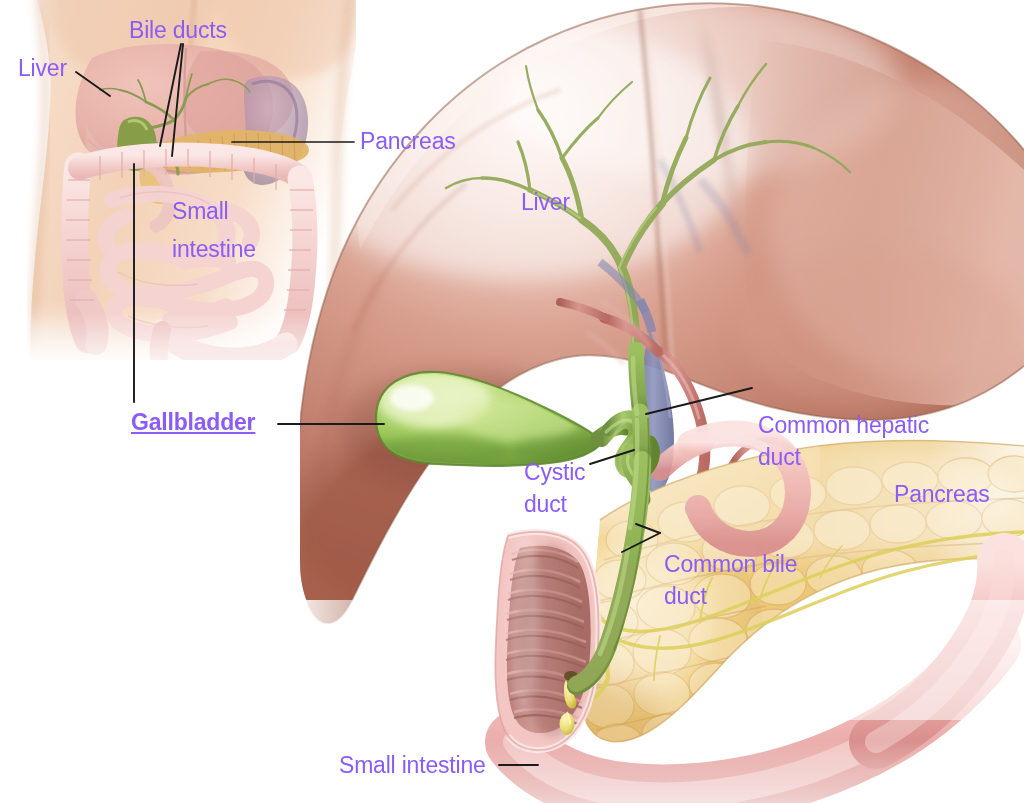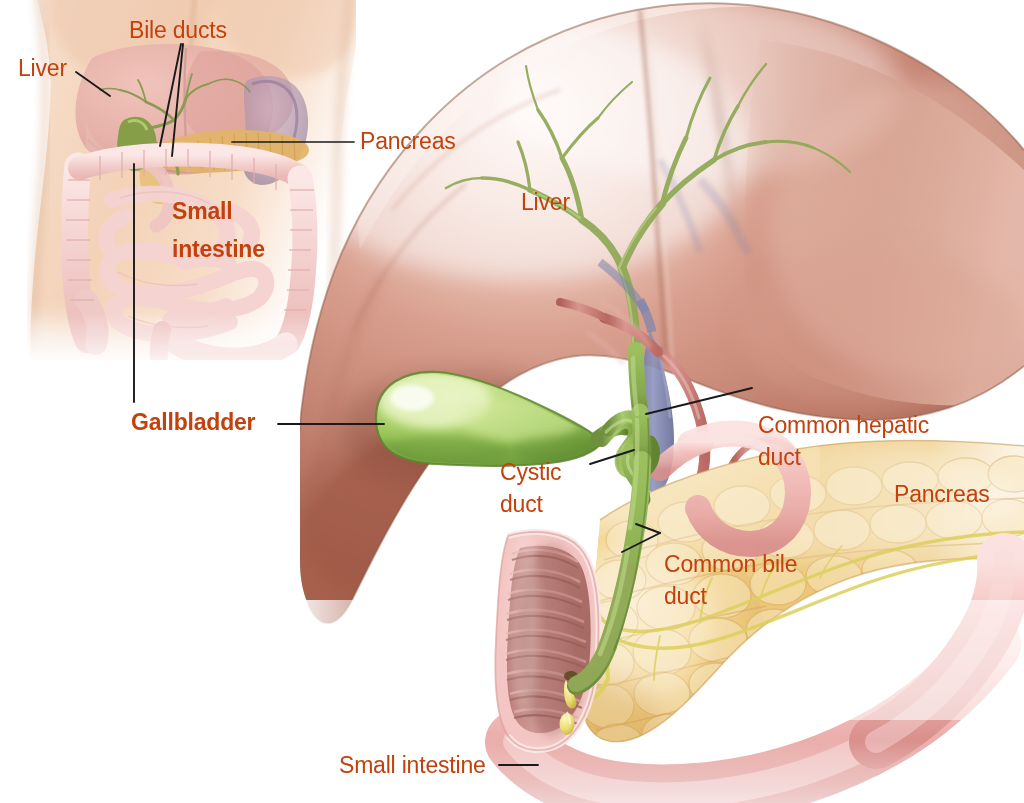--- a/index.html
+++ b/index.html
@@ -8,28 +8,28 @@
     font-family:"Liberation Sans","DejaVu Sans",sans-serif;
     width:1024px;height:803px;overflow:hidden;
   }
   #figure{
     position:relative;width:1024px;height:803px;
     background:#ffffff;
   }
   #art{position:absolute;left:0;top:0;width:1024px;height:803px;}
   .lbl{
     position:absolute;
-    color:#c2410c;
+    color:#8b5cf6;
     font-size:23px;
     line-height:26px;
     white-space:pre-line;
     letter-spacing:-0.2px;
     -webkit-font-smoothing:antialiased;
   }
-  .lbl.bold{font-weight:bold;}
+  .lbl.bold{font-weight:bold;text-decoration:underline;}
   .lbl.inset{font-size:23px;line-height:26px;}
 </style>
 </head>
 <body>
 
 <div id="figure">
 
 <svg id="art" viewBox="0 0 1024 803" xmlns="http://www.w3.org/2000/svg">
   <defs>
 
@@ -710,31 +710,31 @@
     <path d="M499 765 L538 765"></path>
   </g>
 </svg>
 
 <div class="lbl inset" style="left:18px;  top:55px;">Liver</div>
 
 <div class="lbl inset" style="left:129px; top:17px;">Bile ducts</div>
 
 <div class="lbl inset" style="left:360px; top:128px;">Pancreas</div>
 
-<div class="lbl inset" style="left:172px; top:192px; line-height:38px;font-weight:bold;">Small
+<div class="lbl inset" style="left:172px; top:192px; line-height:38px;">Small
 intestine</div>
 
 <div class="lbl" style="left:521px; top:189px;">Liver</div>
 
 <div class="lbl bold" style="left:131px; top:409px;">Gallbladder</div>
 
 <div class="lbl" style="left:758px; top:362px; line-height:32px;margin-top:47px;">Common hepatic
 duct</div>
 
-<div class="lbl" style="left:500px; top:456px; line-height:32px;">Cystic
+<div class="lbl" style="left:524px; top:456px; line-height:32px;">Cystic
 duct</div>
 
 <div class="lbl" style="left:664px; top:548px; line-height:32px;">Common bile
 duct</div>
 
 <div class="lbl" style="left:894px; top:481px;">Pancreas</div>
 
 <div class="lbl" style="left:339px; top:752px;">Small intestine</div>
 
 </div>

